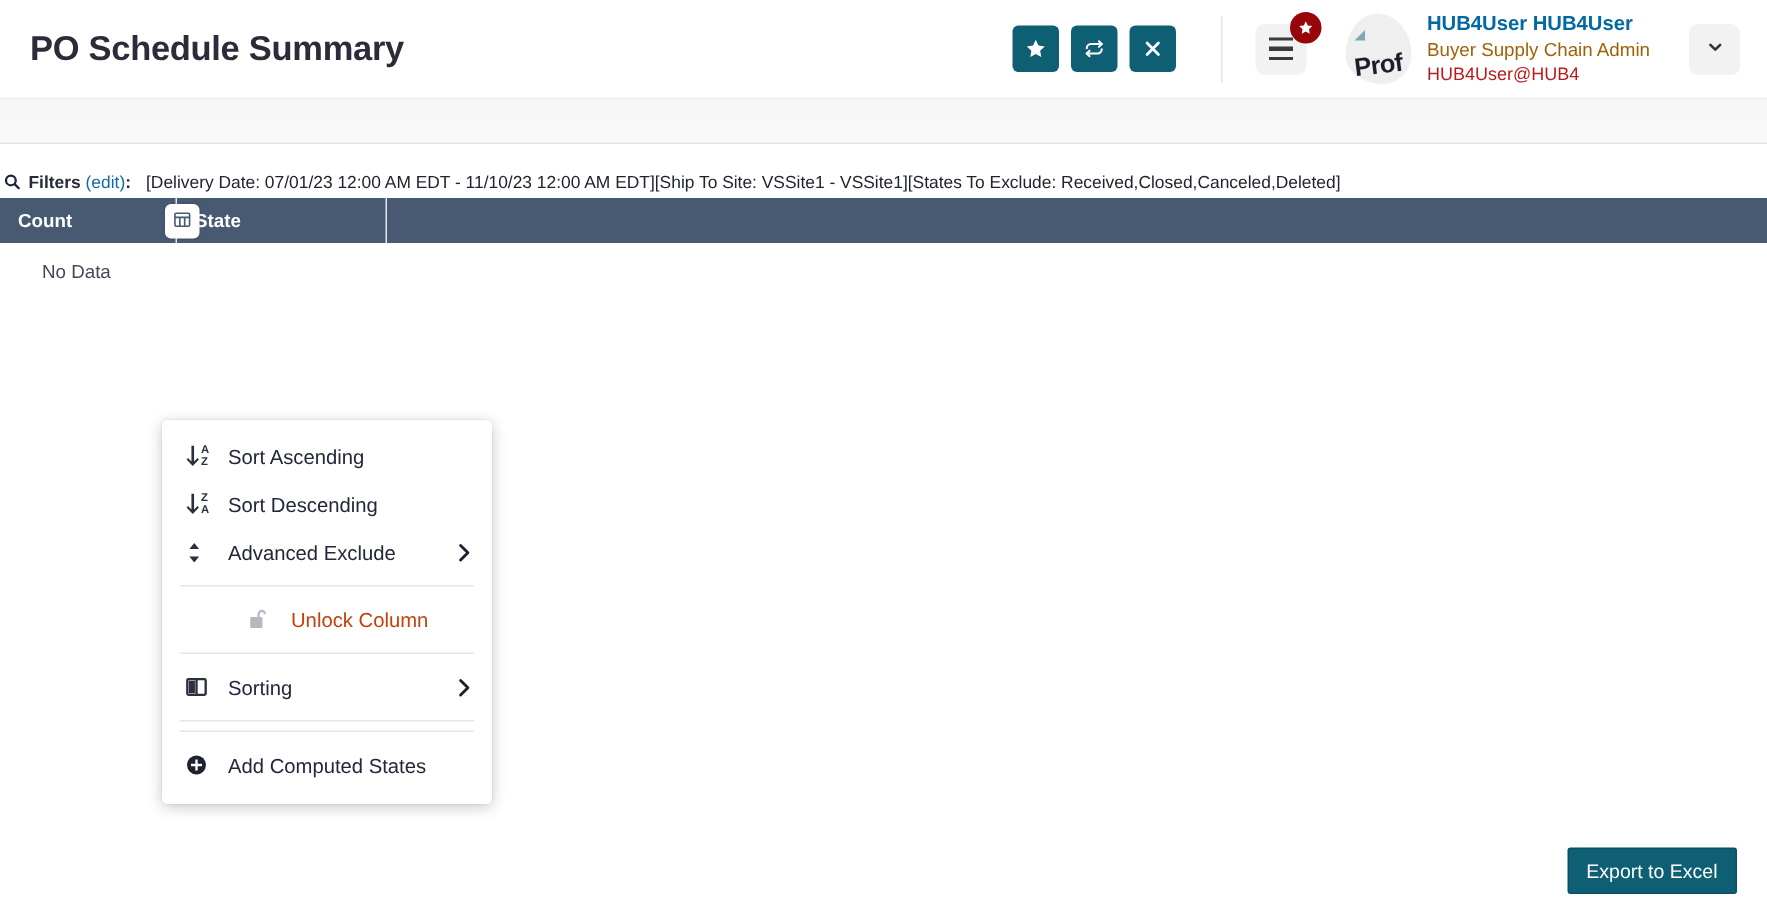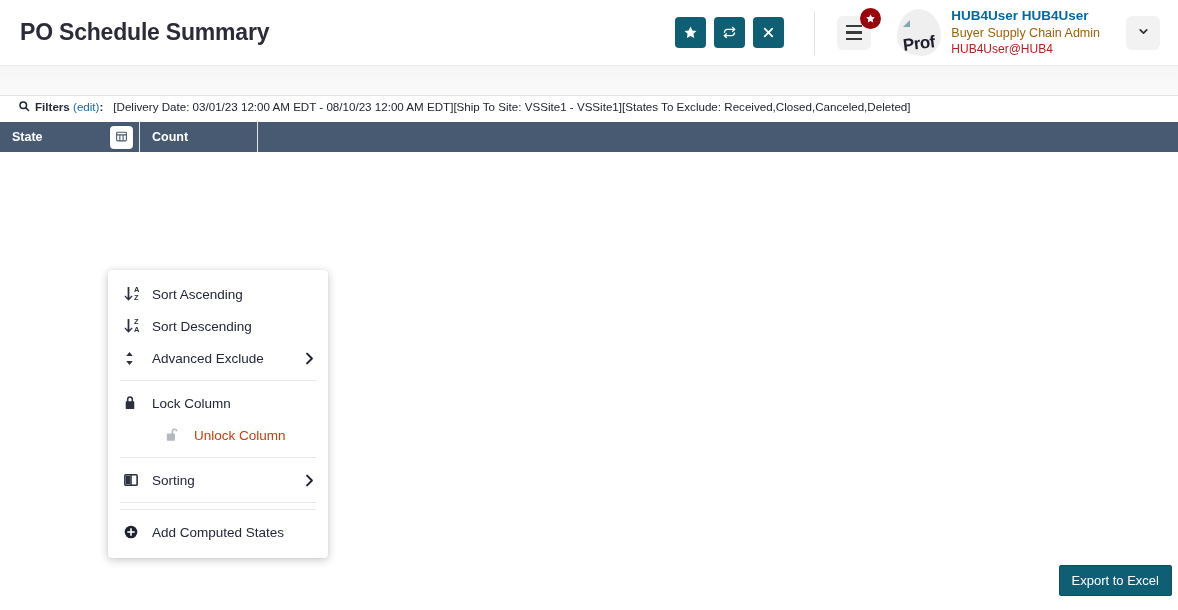--- a/index.html
+++ b/index.html
@@ -112,26 +112,26 @@
   .sub-band {
     height: 31px;
     background: linear-gradient(to bottom, #f6f6f6, #fafafa);
     border-top: 1px solid #e9e9ec;
     border-bottom: 1px solid #e4e4e7;
   }
 
   
   .filter-bar {
     height: 22px;
-    display: flex; align-items: flex-start;
-    padding: 0 0 0 18px;
+    display: flex; align-items: center;
+    padding: 0 0 0 2px;
     font-size: 11.6px;
     color: #25293a;
     white-space: nowrap;
-    margin-top: 4px;
+    margin-top: 14px;
   }
   .filter-icon { margin-right: 5px; display: flex; align-items: center; }
   .filters-label { font-weight: bold; }
   .filters-edit { color: #1668a8; font-weight: normal; cursor: pointer; }
   .filters-colon { font-weight: bold; margin-right: 10px; }
   .filters-text { color: #20242f; }
 
   
   .grid { position: relative; }
   .grid-head {
@@ -211,21 +211,21 @@
     color: #2f81c4;
     font-size: 11px;
     line-height: 1;
   }
   .sortglyph { display: flex; align-items: center; font-size: 13px; line-height: 1; }
   .sortglyph .stack { display: flex; flex-direction: column; font-size: 7.5px; line-height: 8px; font-weight: bold; margin-left: 1px; }
 
   
   .export-btn {
     position: absolute;
-    right: 6px; bottom: 14px;
+    right: 20px; bottom: 14px;
     background: #0e5f74;
     color: #ffffff;
     border: 1px solid #0b4f60;
     border-radius: 2px;
     font-size: 13px;
     font-family: "Liberation Sans", sans-serif;
     padding: 7px 12px;
     cursor: pointer;
   }
 </style>
@@ -304,46 +304,51 @@
 <div class="sub-band"></div>
 
 <div class="filter-bar">
   <span class="filter-icon">
     <svg width="12" height="12" viewBox="0 0 24 24" fill="none" stroke="#1d2333" stroke-width="3">
         <circle cx="10.5" cy="10.5" r="6.5"></circle>
         <path d="M15.5 15.5L21 21" stroke-linecap="round"></path>
       </svg>
   </span>
   <span class="filters-label">Filters</span>&nbsp;<span class="filters-edit">(edit)</span><span class="filters-colon">:</span>
-  <span class="filters-text">[Delivery Date: 03/01/23 12:00 AM EDT - 08/10/23 12:00 AM EDT][Ship To Site: VSSite1 - VSSite1][States To Exclude: Received,Closed,Canceled,Deleted]</span>
+  <span class="filters-text">[Delivery Date: 07/01/23 12:00 AM EDT - 11/10/23 12:00 AM EDT][Ship To Site: VSSite1 - VSSite1][States To Exclude: Received,Closed,Canceled,Deleted]</span>
 </div>
 
 <div class="grid">
 
   <div class="grid-head">
+    <div class="th th-count">
+      <span>Count</span>
+      <span class="col-sep"></span>
+    </div>
     <div class="th th-state">
       <span>State</span>
-      <span class="col-sep"></span>
-    </div>
-    <div class="th th-count">
-      <span>Count</span>
       <span class="col-sep"></span>
     </div>
     <div class="th th-rest"></div>
 
     <button class="col-menu-btn">
       <span>
         <svg width="13" height="13" viewBox="0 0 24 24" fill="none" stroke="currentColor" stroke-width="2">
           <rect x="3" y="4" width="18" height="16" rx="1.5"></rect>
           <path d="M3 9h18M9 9v11M15 9v11"></path>
         </svg>
       </span>
     </button>
   </div>
 
+  <div class="grid-body">
+    <div class="grid-row">
+      <div class="cell-nodata">No Data</div>
+    </div>
+  </div>
 
   <div class="ctx-menu">
 
     <div class="ctx-item">
       <span class="ctx-ico">
         <span class="sortglyph">
           <svg width="9" height="14" viewBox="0 0 10 16" fill="#2b2f3e">
               <path d="M4 0h2v12.2l2.6-2.6 1.1 1.1L5 15.6 0.3 10.7l1.1-1.1L4 12.2z"></path>
             </svg>
           <span class="stack">
@@ -379,28 +384,20 @@
       <span class="ctx-label">Advanced Exclude</span>
       <span class="ctx-arrow">
         <svg width="9" height="13" viewBox="0 0 10 16" fill="none" stroke="currentColor" stroke-width="2.4" stroke-linecap="round" stroke-linejoin="round">
             <path d="M2 2l6 6-6 6"></path>
           </svg>
       </span>
     </div>
 
     <div class="ctx-sep"></div>
 
-    <div class="ctx-item">
-      <span class="ctx-ico">
-        <svg width="12" height="14" viewBox="0 0 14 16" fill="#2b2f3e">
-            <path d="M7 0a3.6 3.6 0 0 0-3.6 3.6V6H3a1 1 0 0 0-1 1v7a1 1 0 0 0 1 1h8a1 1 0 0 0 1-1V7a1 1 0 0 0-1-1h-.4V3.6A3.6 3.6 0 0 0 7 0zm0 1.8a1.8 1.8 0 0 1 1.8 1.8V6H5.2V3.6A1.8 1.8 0 0 1 7 1.8z"></path>
-          </svg>
-      </span>
-      <span class="ctx-label">Lock Column</span>
-    </div>
 
     <div class="ctx-item disabled">
       <span class="ctx-ico">
         <svg width="13" height="14" viewBox="0 0 16 16" fill="#b4b8c0">
             <path d="M10.5 0A3.5 3.5 0 0 0 7 3.5V6H2a1 1 0 0 0-1 1v7a1 1 0 0 0 1 1h8a1 1 0 0 0 1-1V7a1 1 0 0 0-1-1H8.8V3.5a1.7 1.7 0 1 1 3.4 0h1.8A3.5 3.5 0 0 0 10.5 0z"></path>
           </svg>
       </span>
       <span class="ctx-label">Unlock Column</span>
     </div>
 

